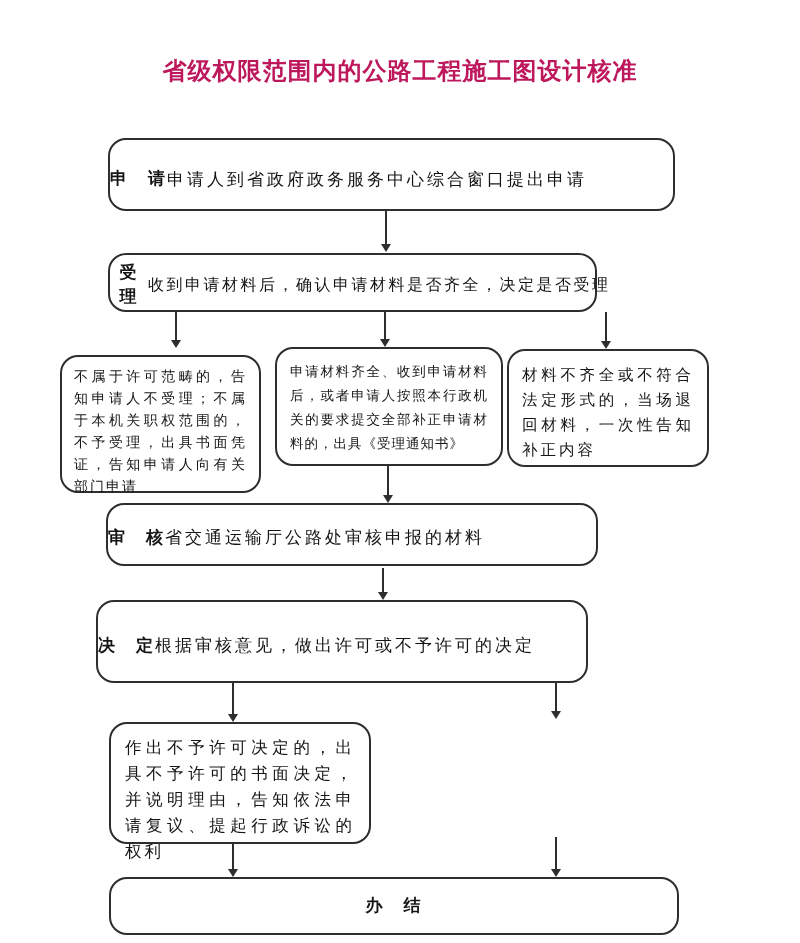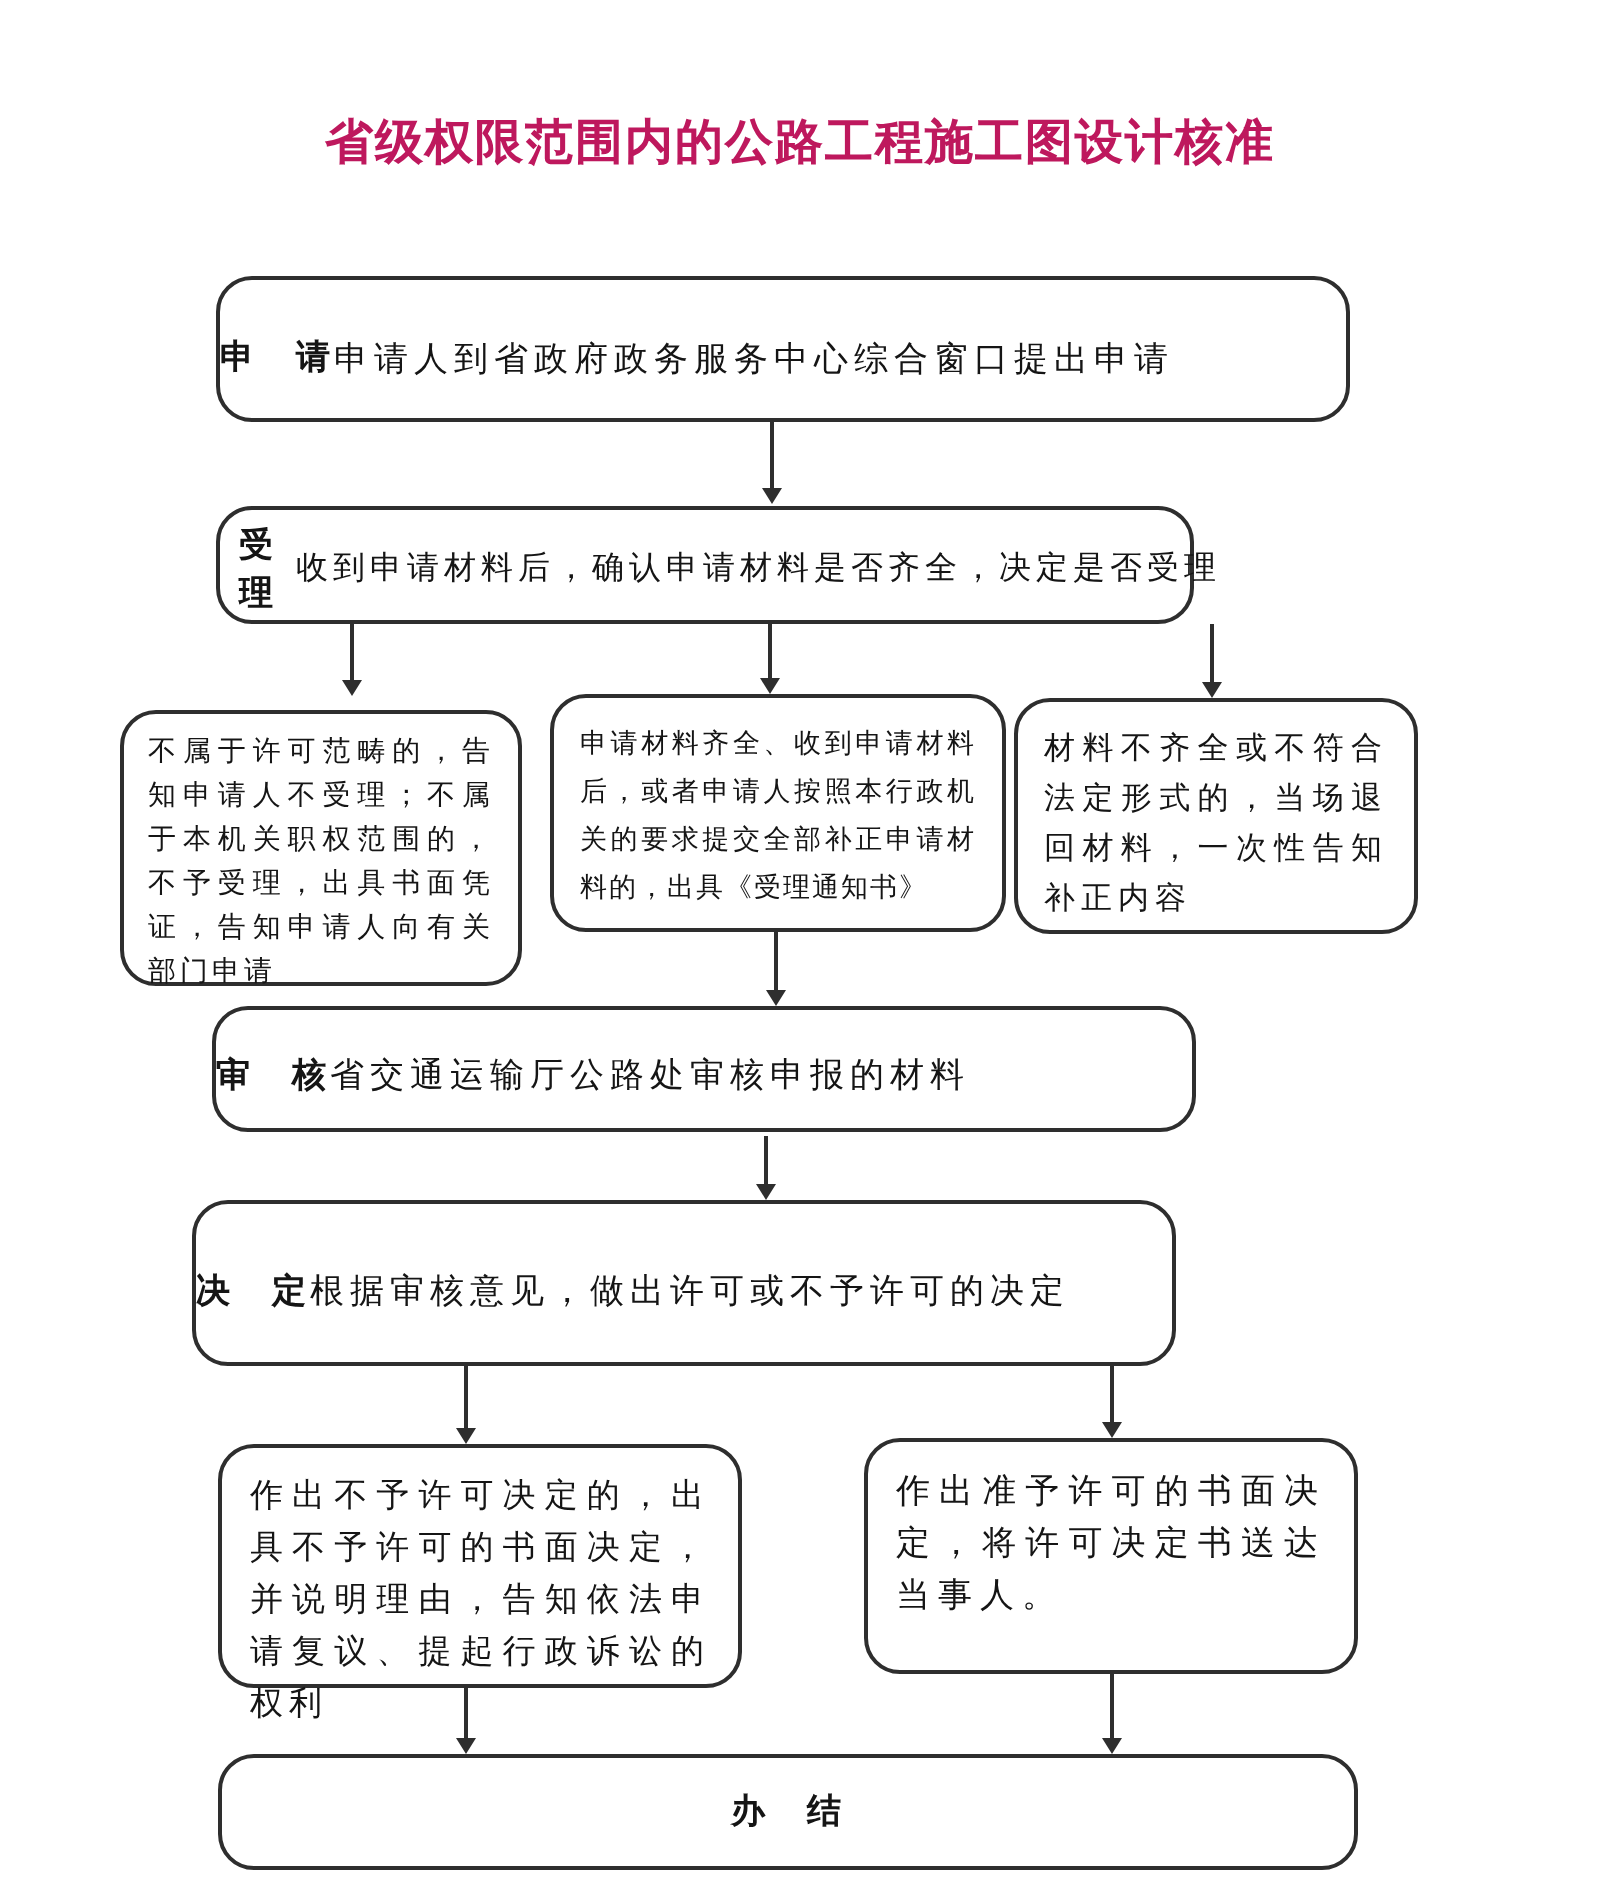--- a/index.html
+++ b/index.html
@@ -124,23 +124,20 @@
     <div class="bdy">根据审核意见，做出许可或不予许可的决定</div>
   </div>
 
   <div class="arrow" style="left:232px;top:683px;height:31px;"></div>
   <div class="arrow" style="left:555px;top:683px;height:28px;"></div>
 
   <div class="node branch branch-deny" style="left:109px;top:722px;width:262px;height:122px;">
     <span>作出不予许可决定的，出具不予许可的书面决定，并说明理由，告知依法申请复议、提起行政诉讼的权利</span>
   </div>
 
-  <div class="node branch branch-grant" style="left:432px;top:719px;width:247px;height:118px;">
-    <span>作出准予许可的书面决定，将许可决定书送达当事人。</span>
-  </div>
 
   <div class="arrow" style="left:232px;top:844px;height:25px;"></div>
   <div class="arrow" style="left:555px;top:837px;height:32px;"></div>
 
   <div class="node done-node" style="left:109px;top:877px;width:570px;height:58px;">
     <div class="hdr">办　结</div>
   </div>
 
 </div>
 

